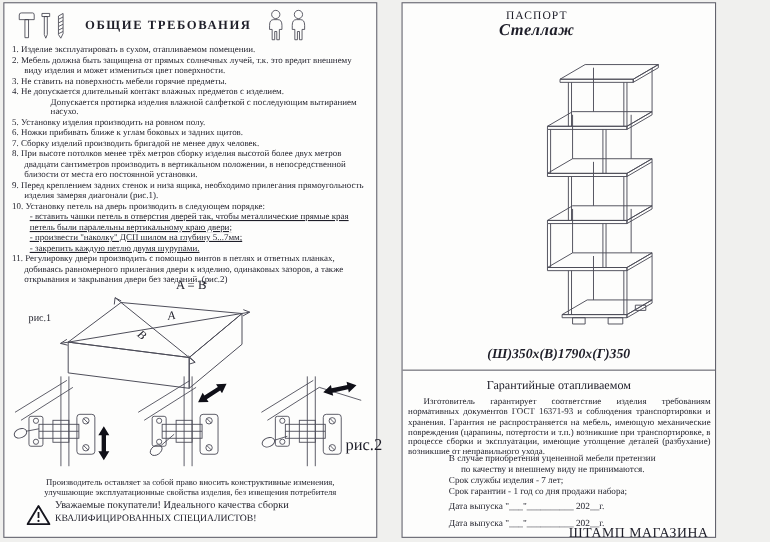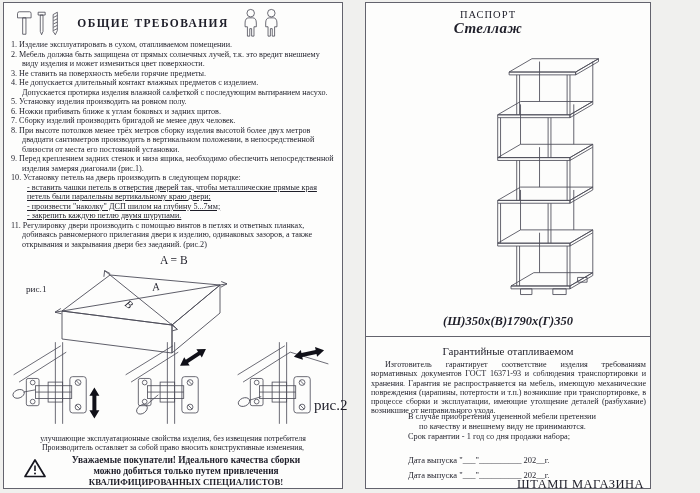--- a/index.html
+++ b/index.html
@@ -18,34 +18,34 @@
   .panel.left{left:3px;width:340px;}
   .panel.right{left:365px;width:286px;padding-left:20px;}
 
   
   .lp-header{position:absolute;top:4px;left:10px;right:8px;display:flex;align-items:center;height:32px;}
   .lp-title{flex:1;text-align:center;font-weight:bold;font-size:11.5px;letter-spacing:1.4px;white-space:nowrap;}
   .people-wrap{margin-right:52px;}
   .req-list{position:absolute;top:37px;left:7px;right:5px;font-size:8.15px;line-height:1.165;}
   .li{padding-left:11px;text-indent:-11px;}
   .li .num{margin-right:2px;}
-  .cont{text-indent:0;}
+  .cont{text-indent:0;margin-left:24px;}
   .sub{text-indent:0;padding-left:5px;text-decoration:underline;}
 
   .fig1-label{position:absolute;top:281px;left:22px;font-size:9.2px;}
   .fig1-box{position:absolute;top:248px;left:46px;}
   .fig1-eq{position:absolute;top:251px;left:156px;font-size:11.5px;}
 
   .hinges{position:absolute;top:332px;left:6px;display:flex;gap:14px;}
   .fig2-label{position:absolute;top:394px;left:310px;font-size:15px;}
 
   .producer-note{position:absolute;top:431px;left:0;right:0;text-align:center;font-size:7.9px;line-height:1.18;}
   .warning{position:absolute;top:452px;left:12px;right:20px;}
   .warning-tri{position:absolute;left:8px;top:3px;}
-  .warning-text{margin-left:34px;text-align:center;font-size:9.4px;line-height:1.18;font-weight:bold;}
+  .warning-text{margin-left:34px;text-align:left;font-size:9.4px;line-height:1.18;}
   .warning-text .caps{font-size:8.8px;}
 
   
   .rp-doc-title{position:absolute;top:6px;left:0;right:40px;text-align:center;font-size:10.5px;letter-spacing:1px;}
   .rp-product{position:absolute;top:17px;left:0;right:40px;text-align:center;font-size:15px;font-weight:bold;font-style:italic;letter-spacing:.5px;}
   .shelf-wrap{position:absolute;top:50px;left:122px;}
   .rp-dims{position:absolute;top:311px;left:0;right:0;text-align:center;font-size:12.5px;font-weight:bold;font-style:italic;}
   .rp-divider{position:absolute;top:333px;left:0;width:100%;border-top:1px solid #63636d;height:0;}
   .rp-war-title{position:absolute;top:342px;left:0;right:0;text-align:center;font-size:11px;}
   .rp-war-text{position:absolute;top:357px;left:5px;right:4px;font-size:8.15px;line-height:1.14;text-align:justify;text-indent:14px;}
@@ -92,21 +92,21 @@
       <div class="li"><span class="num">1.</span><span>Изделие эксплуатировать в сухом, отапливаемом помещении.</span></div>
       <div class="li"><span class="num">2.</span><span>Мебель должна быть защищена от прямых солнечных лучей, т.к. это вредит внешнему виду изделия и может измениться цвет поверхности.</span></div>
       <div class="li"><span class="num">3.</span><span>Не ставить на поверхность мебели горячие предметы.</span></div>
       <div class="li"><span class="num">4.</span><span>Не допускается длительный контакт влажных предметов с изделием.</span>
         <div class="cont">Допускается протирка изделия влажной салфеткой с последующим вытиранием насухо.</div>
       </div>
       <div class="li"><span class="num">5.</span><span>Установку изделия производить на ровном полу.</span></div>
       <div class="li"><span class="num">6.</span><span>Ножки прибивать ближе к углам боковых и задних щитов.</span></div>
       <div class="li"><span class="num">7.</span><span>Сборку изделий производить бригадой не менее двух человек.</span></div>
       <div class="li"><span class="num">8.</span><span>При высоте потолков менее трёх метров сборку изделия высотой более двух метров двадцати сантиметров производить в вертикальном положении, в непосредственной близости от места его постоянной установки.</span></div>
-      <div class="li"><span class="num">9.</span><span>Перед креплением задних стенок и низа ящика, необходимо обеспечить непосредственной изделия замеряя диагонали (рис.1).</span></div>
+      <div class="li"><span class="num">9.</span><span>Перед креплением задних стенок и низа ящика, необходимо прилегания прямоугольность изделия замеряя диагонали (рис.1).</span></div>
       <div class="li"><span class="num">10.</span><span>Установку петель на дверь производить в следующем порядке:</span>
         <div class="sub">- вставить чашки петель в отверстия дверей так, чтобы металлические прямые края петель были паралельны вертикальному краю двери;</div>
         <div class="sub">- произвести "наколку" ДСП шилом на глубину 5...7мм;</div>
         <div class="sub">- закрепить каждую петлю двумя шурупами.</div>
       </div>
       <div class="li"><span class="num">11.</span><span>Регулировку двери производить с помощью винтов в петлях и ответных планках, добиваясь равномерного прилегания двери к изделию, одинаковых зазоров, а также открывания и закрывания двери без заеданий. (рис.2)</span></div>
     </div>
 
     <span class="fig1-label">рис.1</span>
     <svg class="fig1-box" width="186" height="110" viewBox="0 0 186 110">
@@ -185,33 +185,32 @@
         <ellipse class="ln" cx="11" cy="70" rx="6.5" ry="4.5" transform="rotate(-22 11 70)"></ellipse>
         <path class="ln" d="M17 68 L30 64"></path>
         <g>
           <polygon class="blackfill" transform="translate(66,20) rotate(-12)" points="0,0 9,-5.5 9,-2.2 25,-2.2 25,-5.5 34,0 25,5.5 25,2.2 9,2.2 9,5.5"></polygon>
         </g>
       </svg>
     </div>
     <span class="fig2-label">рис.2</span>
 
     <div class="producer-note">
+      <div>Производитель оставляет за собой право вносить конструктивные изменения,</div>
       <div>улучшающие эксплуатационные свойства изделия, без извещения потребителя</div>
-      <div>Производитель оставляет за собой право вносить конструктивные изменения,</div>
     </div>
 
     <div class="warning">
       <svg class="warning-tri" width="22" height="20" viewBox="0 0 22 20">
         <path d="M11 2 L21 18.5 H1 Z" fill="none" stroke="#16161f" stroke-width="1.7" stroke-linejoin="round"></path>
         <path d="M11 7.5 V13" stroke="#16161f" stroke-width="1.6"></path>
         <circle cx="11" cy="15.6" r="1" fill="#16161f"></circle>
       </svg>
       <div class="warning-text">
         <div>Уважаемые покупатели! Идеального качества сборки</div>
-        <div>можно добиться только путем привлечения</div>
         <div class="caps">КВАЛИФИЦИРОВАННЫХ СПЕЦИАЛИСТОВ!</div>
       </div>
     </div>
   </div>
 
   <div class="panel right">
 
     <div class="rp-doc-title">ПАСПОРТ</div>
     <div class="rp-product">Стеллаж</div>
 
@@ -240,20 +239,21 @@
 
     <div class="rp-war-title">Гарантийные отапливаемом</div>
     <div class="rp-war-text">Изготовитель гарантирует соответствие изделия требованиям нормативных документов ГОСТ 16371-93 и соблюдения транспортировки и хранения. Гарантия не распространяется на мебель, имеющую механические повреждения (царапины, потертости и т.п.) возникшие при транспортировке, в процессе сборки и эксплуатации, имеющие утолщение деталей (разбухание) возникшие от неправильного ухода.</div>
 
     <div class="rp-claims">
       <div>В случае приобретения уцененной мебели претензии</div>
       <div class="l2">по качеству и внешнему виду не принимаются.</div>
     </div>
 
     <div class="rp-terms">
+      <div>Срок службы изделия - 7 лет;</div>
       <div>Срок гарантии - 1 год со дня продажи набора;</div>
     </div>
 
     <div class="rp-date1">Дата выпуска "___"__________  202__г.</div>
     <div class="rp-date2">Дата выпуска "___"__________  202__г.</div>
 
     <div class="rp-stamp">ШТАМП МАГАЗИНА</div>
   </div>
 </div>
 

